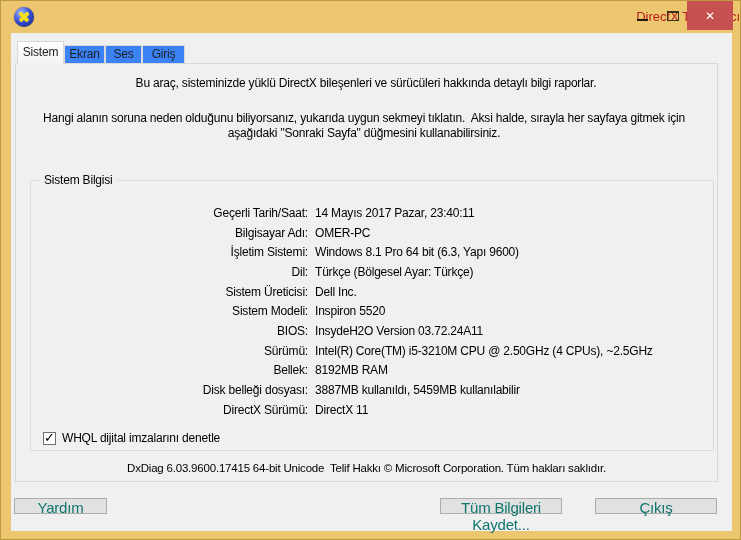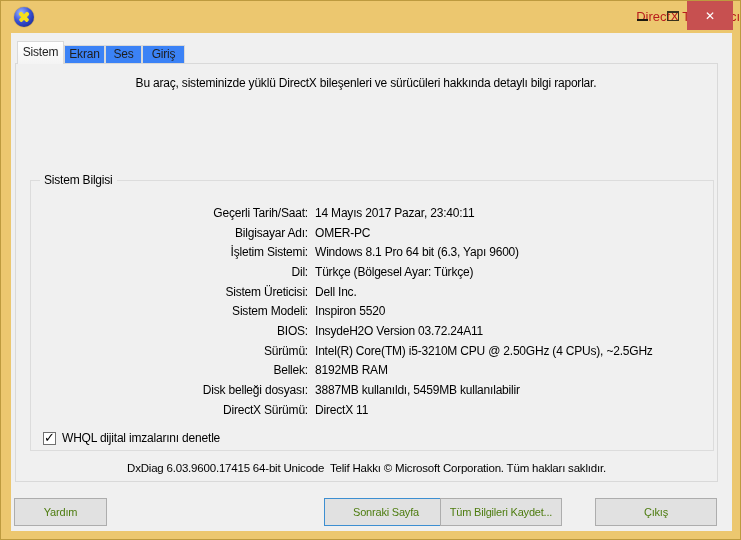--- a/index.html
+++ b/index.html
@@ -52,22 +52,22 @@
   .row .lbl { width:277px; text-align:right; flex:none; }
   .row .val { margin-left:7px; white-space:pre; }
 
   .whql { position:absolute; left:12px; top:250px; display:flex; align-items:center; cursor:default; }
   .cbox { width:13px; height:13px; background:#fff; border:1px solid #707070; margin-right:6px; position:relative; flex:none; }
   .cbox .chk { position:absolute; left:0px; top:-3px; font-size:13px; font-weight:bold; color:#000; letter-spacing:0; }
 
   .statusline { position:absolute; left:0; right:0; top:398px; text-align:center; white-space:pre; font-size:11.5px; }
 
   
-  .pushbtn { position:absolute; top:465px; height:28px; background:#e1e1e1; border:1px solid #adadad;
-             font-family:inherit; font-size:11px; letter-spacing:-0.2px; color:#4d7c0f; cursor:default; }
+  .pushbtn { position:absolute; top:465px; height:16px; background:#e1e1e1; border:1px solid #adadad;
+             font-family:inherit; font-size:15px; letter-spacing:-0.2px; color:#0f766e; cursor:default; }
   .btn-help { left:3px; width:93px; }
   .btn-next { left:313px; width:124px; border:1px solid #3d8fd1; }
   .btn-save { left:429px; width:122px; }
   .btn-exit { left:584px; width:122px; }
 </style>
 </head>
 <body>
 
 <div class="window">
 
@@ -91,20 +91,21 @@
   <div class="client">
 
     <div class="tab active tab-sistem">Sistem</div>
     <div class="tab tab-ekran">Ekran</div>
     <div class="tab tab-ses">Ses</div>
     <div class="tab tab-giris">Giriş</div>
 
     <div class="tabpage">
 
       <div class="para para1">Bu araç, sisteminizde yüklü DirectX bileşenleri ve sürücüleri hakkında detaylı bilgi raporlar.</div>
+      <div class="para para2">Hangi alanın soruna neden olduğunu biliyorsanız, yukarıda uygun sekmeyi tıklatın.  Aksi halde, sırayla her sayfaya gitmek için aşağıdaki "Sonraki Sayfa" düğmesini kullanabilirsiniz.</div>
 
       <div class="groupbox">
         <span class="gb-title">Sistem Bilgisi</span>
 
         <div class="rows">
           <div class="row">
             <span class="lbl">Geçerli Tarih/Saat:</span>
             <span class="val">14 Mayıs 2017 Pazar, 23:40:11</span>
           </div>
           <div class="row">
@@ -154,18 +155,17 @@
             <span class="chk">✓</span>
           </span>
           <span>WHQL dijital imzalarını denetle</span>
         </div>
       </div>
 
       <div class="statusline">DxDiag 6.03.9600.17415 64-bit Unicode  Telif Hakkı © Microsoft Corporation. Tüm hakları saklıdır.</div>
     </div>
 
     <button class="pushbtn btn-help">Yardım</button>
-    <button class="pushbtn btn-next">Sonraki Sayfa</button>
     <button class="pushbtn btn-save">Tüm Bilgileri Kaydet...</button>
     <button class="pushbtn btn-exit">Çıkış</button>
 
   </div>
 </div>
 
 </body></html>

